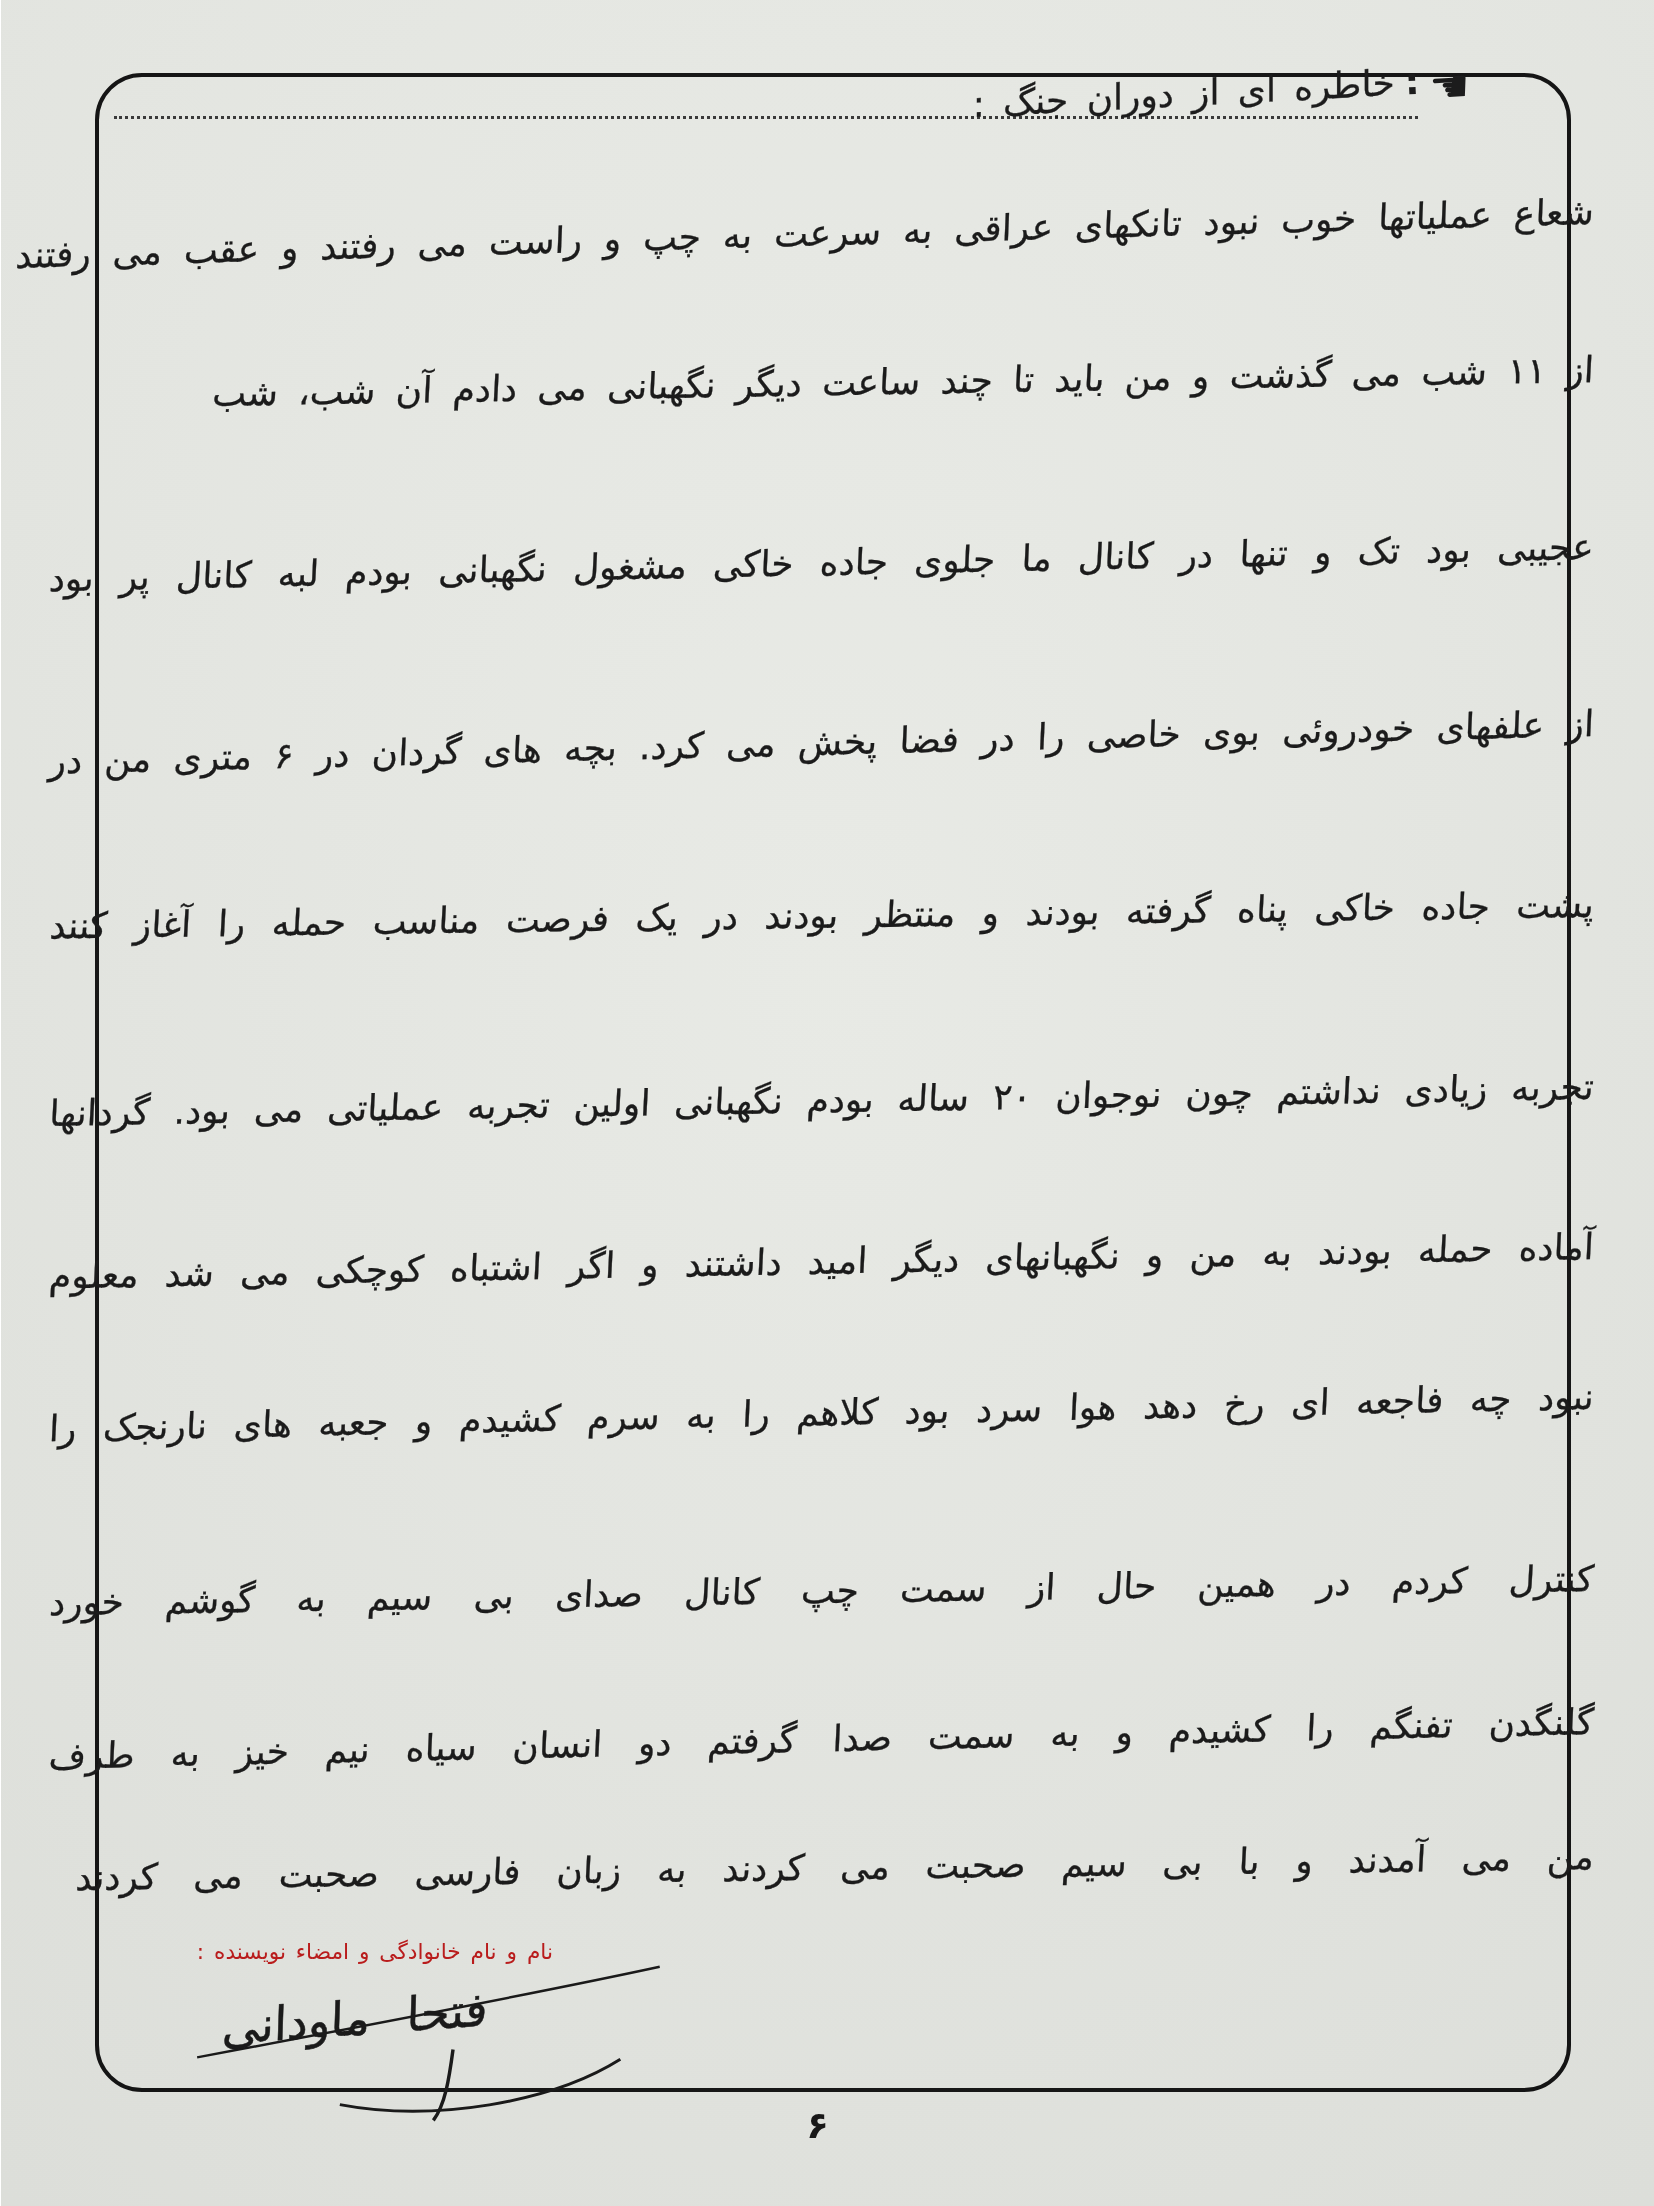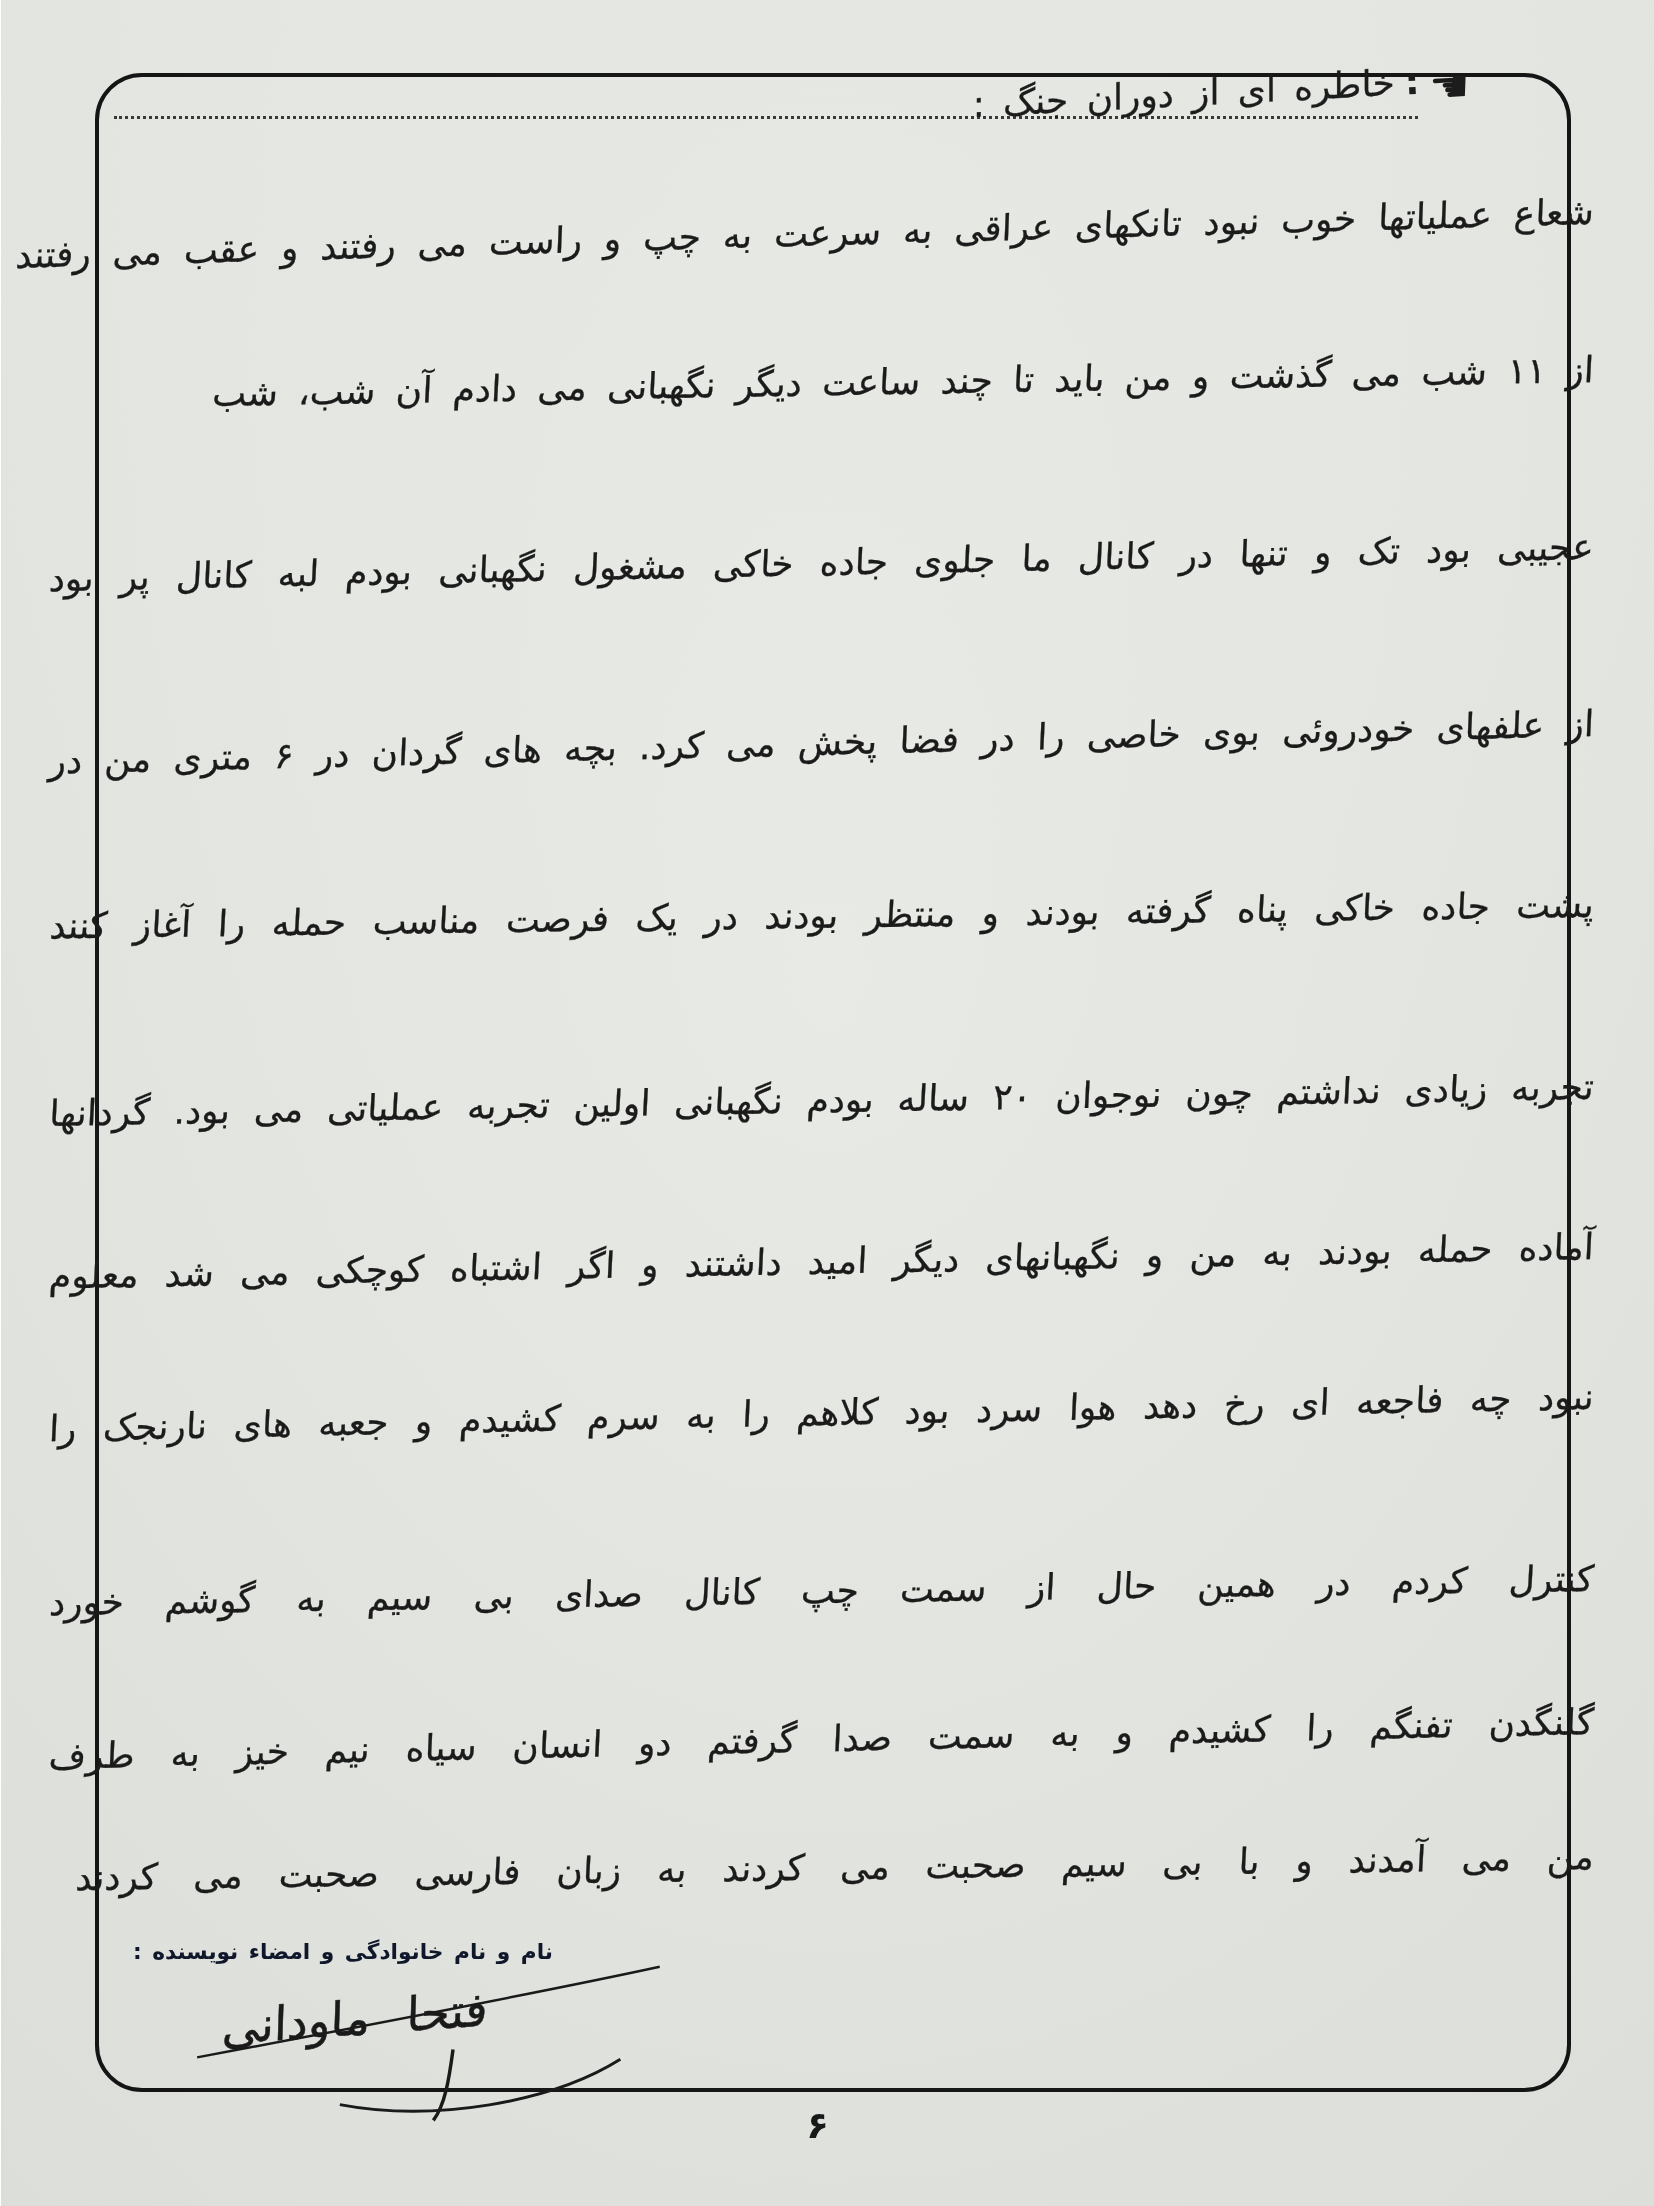--- a/index.html
+++ b/index.html
@@ -53,22 +53,22 @@
   .hw:nth-child(5){top:882px;transform:skewX(-4deg) rotate(-0.8deg);}
   .hw:nth-child(6){top:1064px;transform:skewX(-4deg) rotate(-1.0deg);}
   .hw:nth-child(7){top:1224px;transform:skewX(-4deg) rotate(-1.1deg);}
   .hw:nth-child(8){top:1374px;transform:skewX(-4deg) rotate(-1.2deg);}
   .hw:nth-child(9){top:1556px;transform:skewX(-4deg) rotate(-0.9deg);}
   .hw:nth-child(10){top:1699px;transform:skewX(-4deg) rotate(-1.3deg);}
   .hw:nth-child(11){top:1834px;width:1517px;transform:skewX(-4deg) rotate(-0.8deg);}
   .footer-label{
     position:absolute;left:110px;top:1939px;width:443px;
     direction:rtl;text-align:right;
-    font-size:21.7px;font-weight:bold;letter-spacing:0.5px;word-spacing:3px;
-    z-index:3;color:#0f172a;
+    font-size:21.7px;font-weight:normal;letter-spacing:0.5px;word-spacing:3px;
+    z-index:3;color:#b91c1c;
   }
   .sig-svg{position:absolute;left:128px;top:1955px;z-index:4;}
   .sig-name{
     position:absolute;left:222px;top:2000px;z-index:4;
     direction:rtl;font-size:47px;white-space:nowrap;
     transform:rotate(-4deg) skewX(-6deg);transform-origin:left center;
     letter-spacing:5.9px;word-spacing:21.7px;
     -webkit-text-stroke:0.5px #1a1a1a;color:#1a1a1a;
   }
   .page-number{

